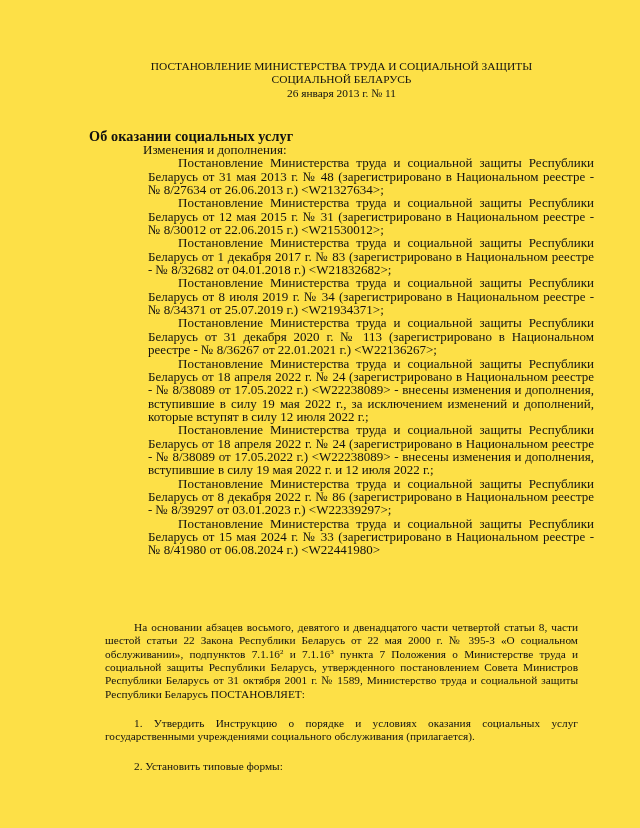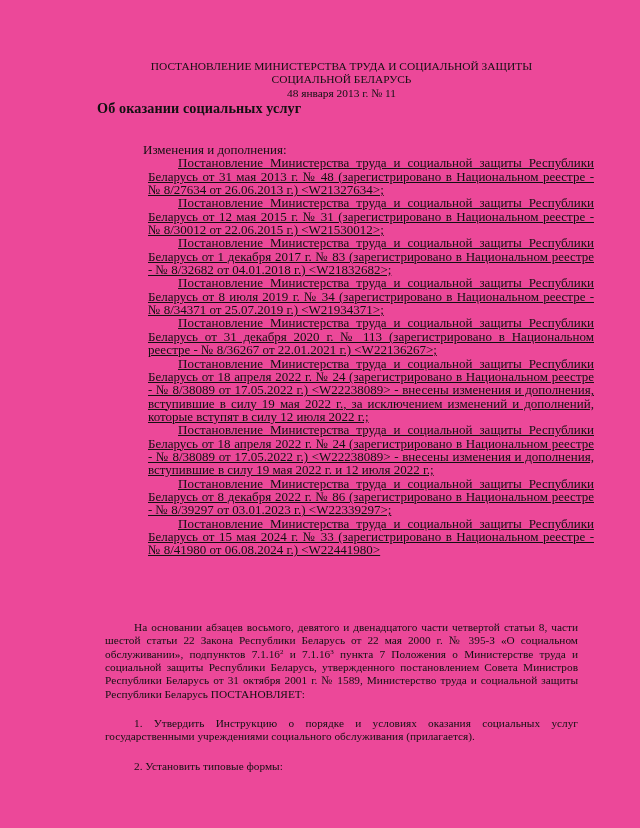--- a/index.html
+++ b/index.html
@@ -1,40 +1,40 @@
 <!DOCTYPE html>
 <html><head>
 <meta charset="utf-8">
 <style>
   html, body { margin: 0; padding: 0; background: #ffffff; }
   body { width: 640px; height: 828px; position: relative; overflow: hidden;
          font-family: "Liberation Serif", "DejaVu Serif", serif; color: #111; }
-  .page { position: absolute; left: 0; top: 0; width: 640px; height: 828px; background: #ec4899; }
+  .page { position: absolute; left: 0; top: 0; width: 640px; height: 828px; background: #fde047; }
   .hdr { position: absolute; left: 89px; width: 505px; text-align: center;
          font-size: 11.4px; line-height: 13.4px; top: 60px; }
-  .title { position: absolute; left: 89px; top: 100px; font-size: 14.2px; font-weight: bold;
-           letter-spacing: 0.1px; margin-left: 8px; }
+  .title { position: absolute; left: 89px; top: 128px; font-size: 14.2px; font-weight: bold;
+           letter-spacing: 0.1px; }
   .amend { position: absolute; left: 148px; width: 446px; top: 143px;
            font-size: 13px; line-height: 13.35px; }
   .amend .label { margin-left: -5px; }
-  .amend p { margin: 0; text-indent: 30px; text-align: justify; text-decoration: underline; }
+  .amend p { margin: 0; text-indent: 30px; text-align: justify; }
   .body { position: absolute; left: 89px; width: 505px; top: 605px;
           font-size: 11.3px; line-height: 13.35px; }
   .body p { margin: 16px; text-indent: 29px; text-align: justify; }
   sup { font-size: 7px; line-height: 0; vertical-align: 4px; }
 </style>
 </head>
 <body>
 
 <div class="page">
 
   <div class="hdr">
     <div>ПОСТАНОВЛЕНИЕ МИНИСТЕРСТВА ТРУДА И СОЦИАЛЬНОЙ ЗАЩИТЫ</div>
     <div>СОЦИАЛЬНОЙ БЕЛАРУСЬ</div>
-    <div>48 января 2013 г. № 11</div>
+    <div>26 января 2013 г. № 11</div>
   </div>
 
   <div class="title">Об оказании социальных услуг</div>
 
   <div class="amend">
     <div class="label">Изменения и дополнения:</div>
     <p>Постановление Министерства труда и социальной защиты Республики Беларусь от 31 мая 2013 г. № 48 (зарегистрировано в Национальном реестре - № 8/27634 от 26.06.2013 г.) &lt;W21327634&gt;;</p>
     <p>Постановление Министерства труда и социальной защиты Республики Беларусь от 12 мая 2015 г. № 31 (зарегистрировано в Национальном реестре - № 8/30012 от 22.06.2015 г.) &lt;W21530012&gt;;</p>
     <p>Постановление Министерства труда и социальной защиты Республики Беларусь от 1 декабря 2017 г. № 83 (зарегистрировано в Национальном реестре - № 8/32682 от 04.01.2018 г.) &lt;W21832682&gt;;</p>
     <p>Постановление Министерства труда и социальной защиты Республики Беларусь от 8 июля 2019 г. № 34 (зарегистрировано в Национальном реестре - № 8/34371 от 25.07.2019 г.) &lt;W21934371&gt;;</p>

